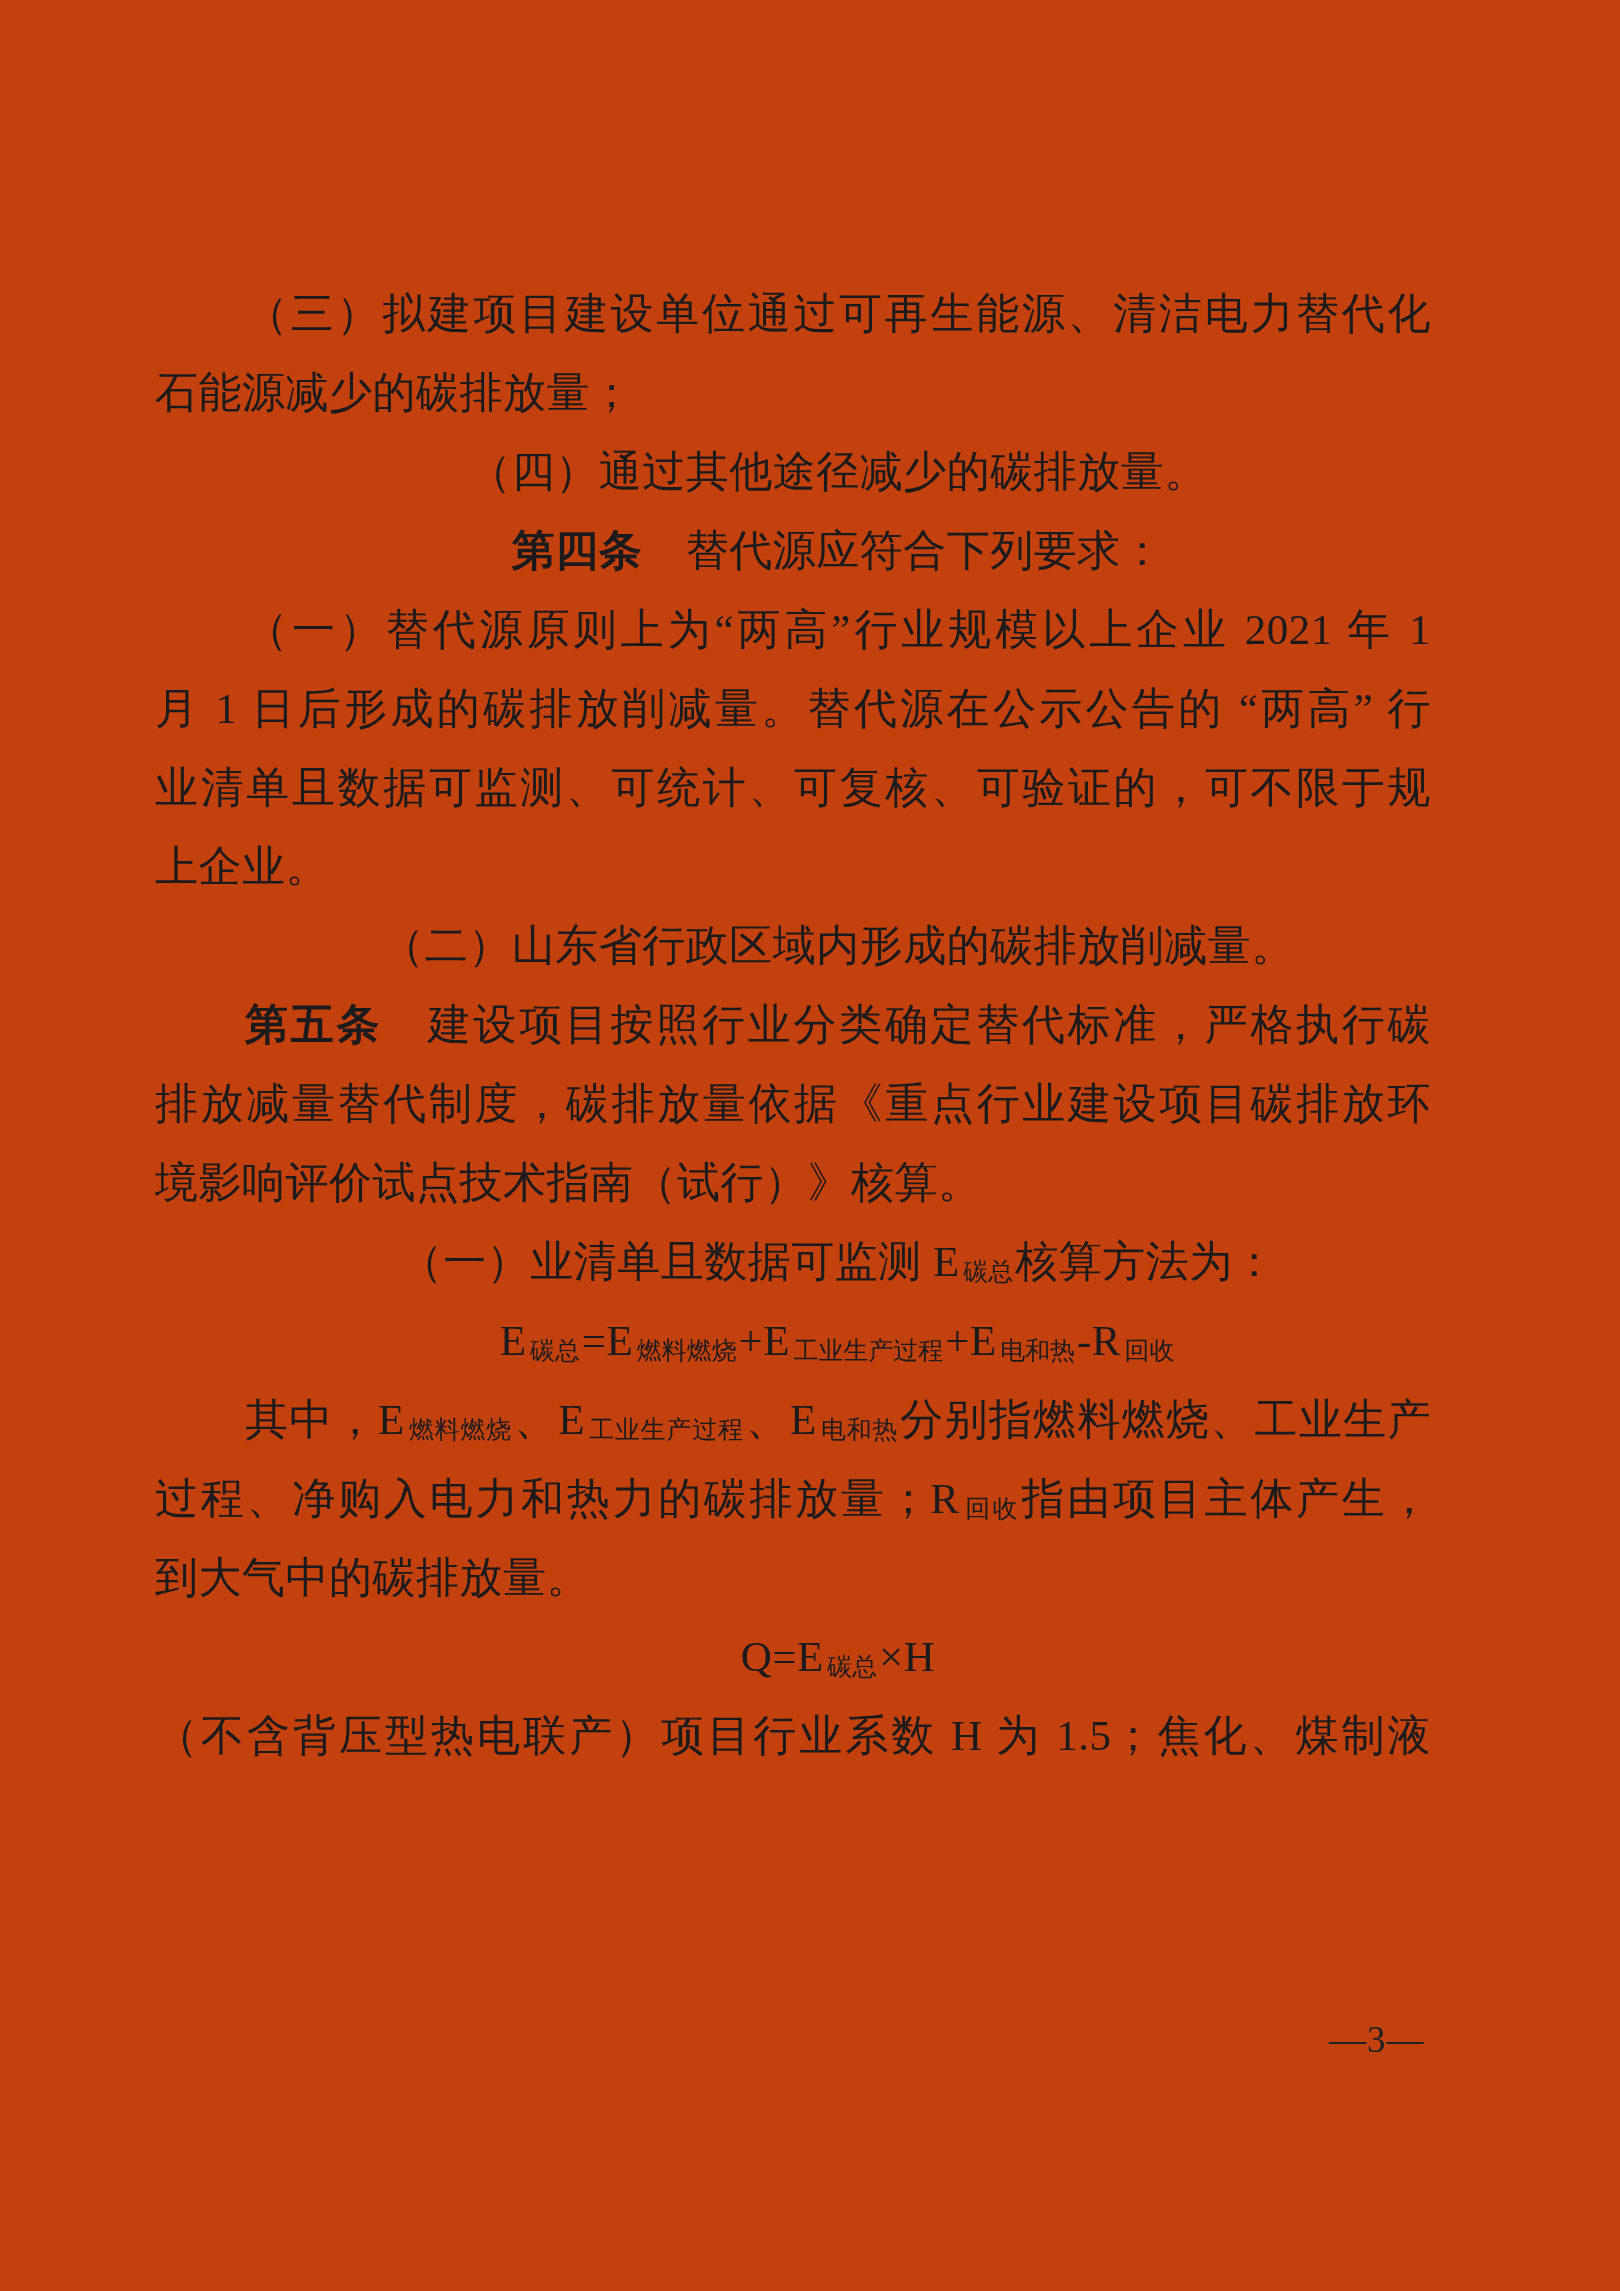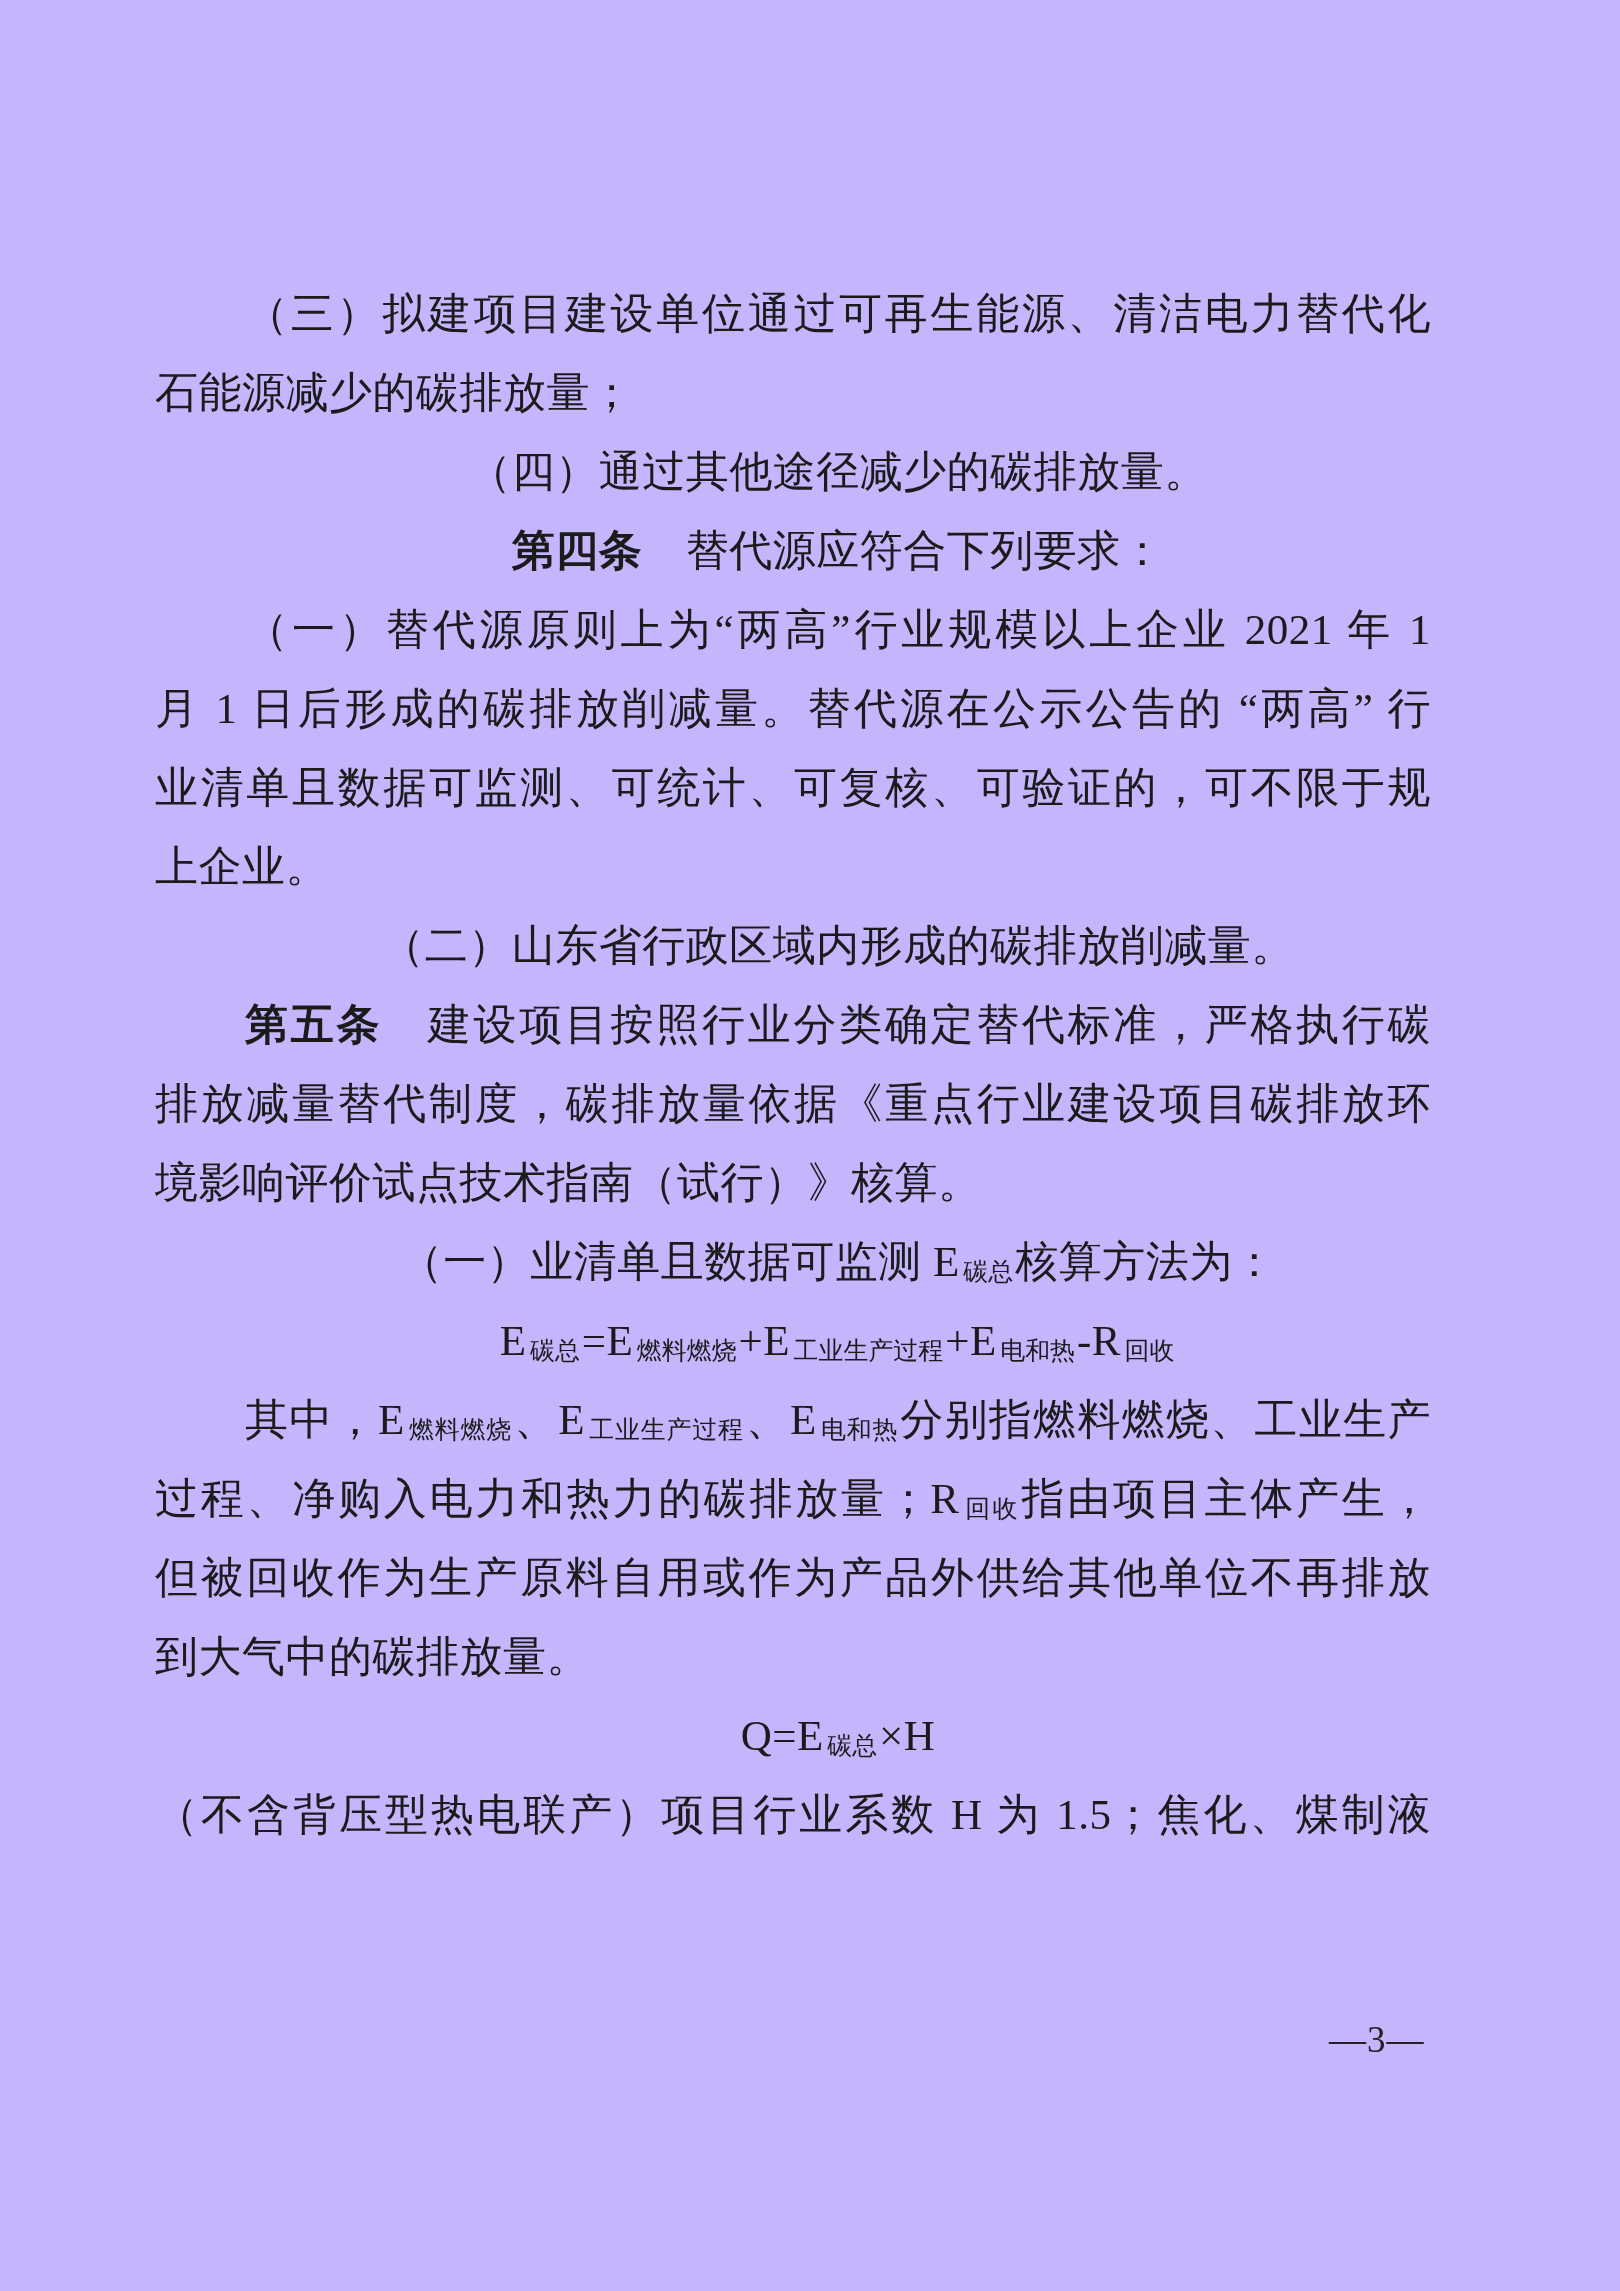--- a/index.html
+++ b/index.html
@@ -5,21 +5,21 @@
   html, body {
     margin: 0;
     padding: 0;
     background: #e8e8e8;
   }
   .page {
     position: relative;
     width: 1620px;
     height: 2292px;
     margin: 0 auto;
-    background: #c4b5fd;
+    background: #c2410c;
     overflow: hidden;
     font-family: "Liberation Serif", "DejaVu Serif", serif;
     color: #1b1b1b;
   }
   .text-block {
     position: absolute;
     left: 155px;
     top: 274px;
     width: 1276px;
   }
@@ -75,20 +75,19 @@
       <div class="line justify"><span>业清单且数据可监测、可统计、可复核、可验证的，可不限于规</span></div>
       <div class="line"><span>上企业。</span></div>
       <div class="line indent"><span>（二）山东省行政区域内形成的碳排放削减量。</span></div>
       <div class="line indent justify"><span class="bold">第五条</span><span>　建设项目按照行业分类确定替代标准，严格执行碳</span></div>
       <div class="line justify"><span>排放减量替代制度，碳排放量依据《重点行业建设项目碳排放环</span></div>
       <div class="line"><span>境影响评价试点技术指南（试行）》核算。</span></div>
       <div class="line indent"><span>（一）业清单且数据可监测 E</span><span class="sub">碳总</span><span>核算方法为：</span></div>
       <div class="line indent"><span>E</span><span class="sub">碳总</span><span>=E</span><span class="sub">燃料燃烧</span><span>+E</span><span class="sub">工业生产过程</span><span>+E</span><span class="sub">电和热</span><span>-R</span><span class="sub">回收</span></div>
       <div class="line indent justify"><span>其中，E</span><span class="sub">燃料燃烧</span><span>、E</span><span class="sub">工业生产过程</span><span>、E</span><span class="sub">电和热</span><span>分别指燃料燃烧、工业生产</span></div>
       <div class="line justify"><span>过程、净购入电力和热力的碳排放量；R</span><span class="sub">回收</span><span>指由项目主体产生，</span></div>
-      <div class="line justify"><span>但被回收作为生产原料自用或作为产品外供给其他单位不再排放</span></div>
       <div class="line"><span>到大气中的碳排放量。</span></div>
       <div class="line indent"><span>Q=E</span><span class="sub">碳总</span><span>×H</span></div>
       <div class="line justify"><span>（不含背压型热电联产）项目行业系数 H 为 1.5；焦化、煤制液</span></div>
     </div>
   <div class="page-number">—3—</div>
 </div>
 
 
 </body></html>

